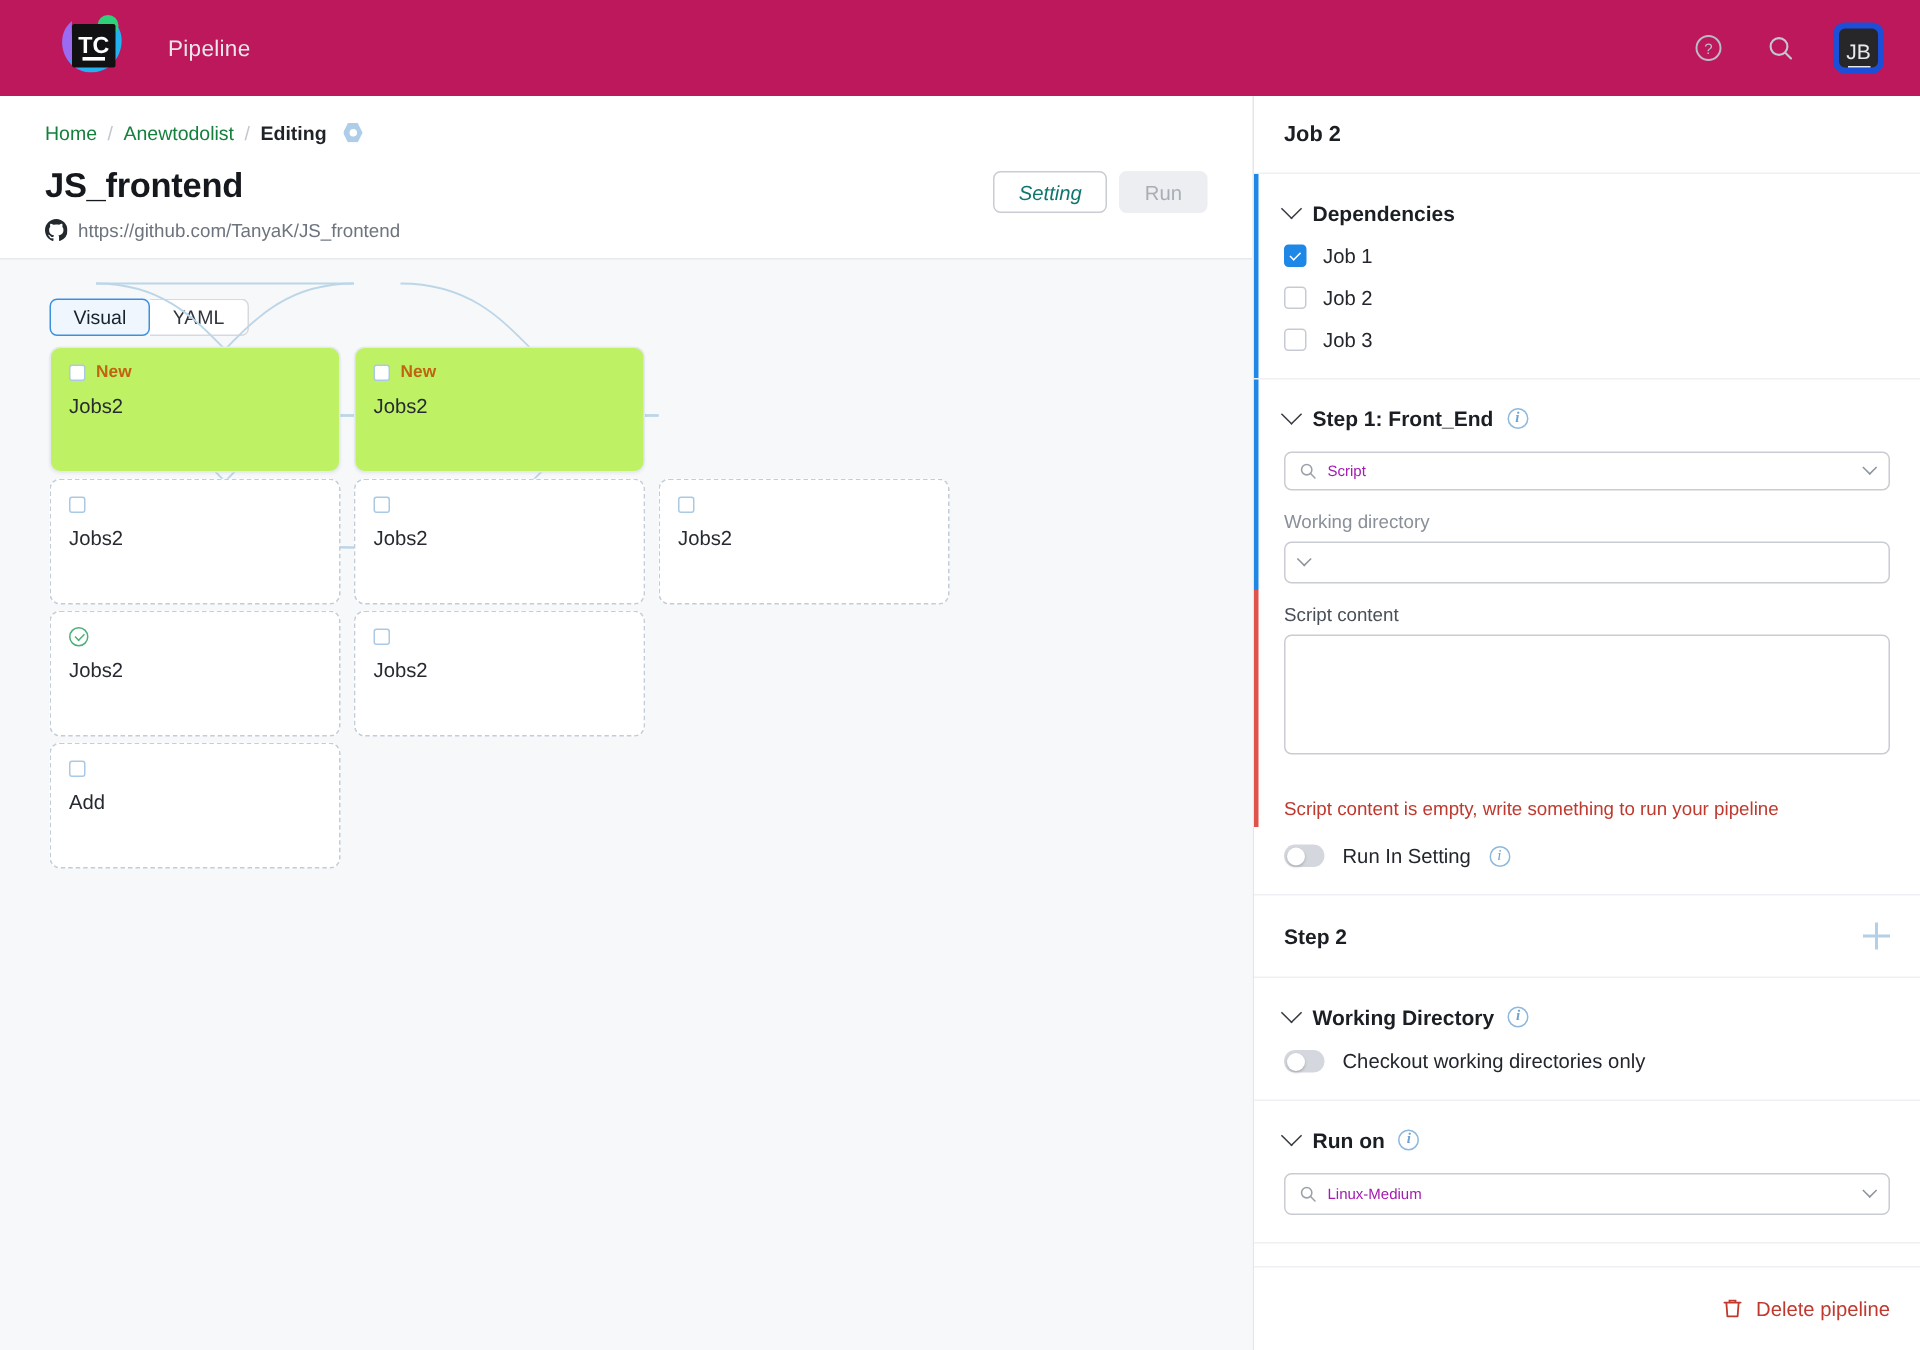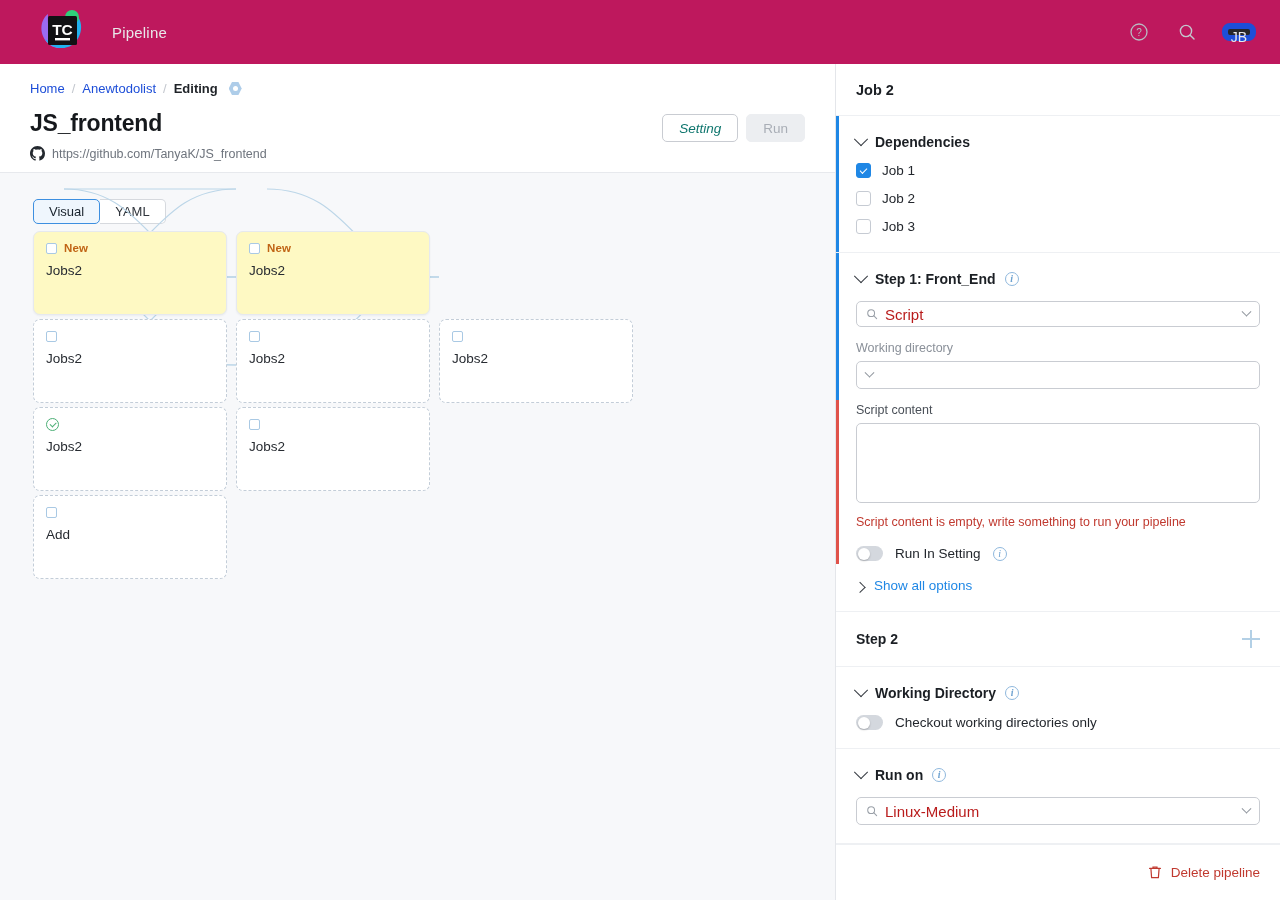--- a/index.html
+++ b/index.html
@@ -19,38 +19,38 @@
   .logo-wrap { margin-left: 34px; width: 56px; height: 56px; position: relative; }
   .app-title {
     margin-left: 22px; color: #e8e8ea; font-size: 15px; letter-spacing: .2px;
   }
   .topbar-right {
     position: absolute; right: 24px; top: 0; height: 64px;
     display: flex; align-items: center; gap: 22px;
   }
   .ic-btn { width: 26px; height: 26px; display: flex; align-items: center; justify-content: center; cursor: pointer; }
   .avatar {
-    width: 34px; height: 18px; border-radius: 8px; border: 6px solid #1d4ed8;
+    width: 34px; height: 34px; border-radius: 8px; border: 4px solid #1d4ed8;
     background: #27272a; color: #e9e9ec; font-size: 14px;
-    display: flex; flex-direction: column; align-items: center; justify-content: flex-start;
+    display: flex; flex-direction: column; align-items: center; justify-content: flex-end;
     line-height: 1; cursor: pointer;
   }
   .avatar .ini { margin-top: 1px; }
   .avatar .bar { width: 15px; height: 1.5px; background: #e9e9ec; margin-top: 3px; }
 
   
   .leftpane {
     position: absolute; left: 0; top: 64px; width: 836px; height: 836px;
     background: #ffffff; border-right: 1px solid #e4e6ea;
   }
   .crumbs {
     display: flex; align-items: center; gap: 7px;
     margin: 17px 0 0 30px; font-size: 13px; color: #7a7f87;
   }
-  .crumbs a { color: #1d4ed8; text-decoration: none; cursor: pointer; }
+  .crumbs a { color: #15803d; text-decoration: none; cursor: pointer; }
   .crumbs .sep { color: #c3c7ce; }
   .crumbs .cur { color: #1f2328; font-weight: bold; }
   .crumb-badge {
     width: 13px; height: 13px; margin-left: 4px;
     background: #aecde9; border-radius: 3px;
     clip-path: polygon(25% 0,75% 0,100% 50%,75% 100%,25% 100%,0 50%);
     position: relative;
   }
   .crumb-badge::after {
     content:""; position:absolute; left:4px; top:4px; width:5px; height:5px;
@@ -87,21 +87,21 @@
   .seg:last-child { border-radius: 0 5px 5px 0; border-left: none; }
   .seg.active {
     background: #eff6fd; border: 1px solid #3d8fe0; color: #18222c;
     border-radius: 5px; z-index: 2;
   }
 
   .graph { position: absolute; left: 0; top: 0; width: 835px; height: 728px; }
   .gsvg { position: absolute; left: 0; top: 0; width: 835px; height: 728px; pointer-events: none; }
   .node {
     position: absolute; width: 194px; height: 84px; border-radius: 7px;
-    background: #fef9c3; padding: 9px 12px; cursor: pointer;
+    background: #bef264; padding: 9px 12px; cursor: pointer;
   }
   .node.solid { border: 1px solid #e6e9ee; box-shadow: 0 1px 2px rgba(20,30,50,.05); }
   .node.dashed { border: 1px dashed #c3cdd8; background: #fff; }
   .node-head { display: flex; align-items: center; gap: 7px; height: 14px; }
   .sq {
     width: 11px; height: 11px; border: 1.6px solid #a9c9e4; border-radius: 2px;
     background: #fff; flex: none;
   }
   .chk-ok {
     width: 13px; height: 13px; border-radius: 50%; border: 1.5px solid #4caf76;
@@ -150,29 +150,29 @@
   }
   .dep-label { font-size: 13.5px; color: #23272d; }
 
   .field-label { font-size: 12.5px; color: #8a9099; margin: 14px 0 6px; }
   .select {
     height: 26px; border: 1px solid #c9ccd2; border-radius: 5px; background: #fff;
     display: flex; align-items: center; padding: 0 9px; gap: 7px; cursor: pointer;
     position: relative;
   }
   .select.tall { height: 28px; }
-  .sel-val { font-size: 15px; color: #b91c1c; flex: 1; }
+  .sel-val { font-size: 10px; color: #a21caf; flex: 1; }
   .caret { width: 7px; height: 7px; border-right: 1.4px solid #8e949c; border-bottom: 1.4px solid #8e949c; transform: rotate(45deg) translate(-2px,-2px); flex:none; }
   .mini-search { width: 12px; height: 12px; flex: none; }
   .txtarea {
     height: 80px; border: 1px solid #c9ccd2; border-radius: 5px; background: #fff;
     width: 100%; resize: none; font-family: "Liberation Sans", sans-serif; font-size: 13px;
     padding: 7px 8px; color:#1f2328;
   }
-  .err { font-size: 12.5px; color: #c0392f; margin-top: 8px; }
+  .err { font-size: 12.5px; color: #c0392f; margin-top: 24px; }
   .toggle-row { display: flex; align-items: center; gap: 12px; margin-top: 17px; }
   .toggle {
     width: 27px; height: 15px; border-radius: 8px; background: #d4d8de; position: relative; flex: none; cursor: pointer;
   }
   .toggle .knob {
     position: absolute; left: 1.5px; top: 1.5px; width: 12px; height: 12px;
     border-radius: 50%; background: #fff; box-shadow: 0 1px 2px rgba(0,0,0,.22);
   }
   .toggle-label { font-size: 13.5px; color: #23272d; }
   .link-row { display: flex; align-items: center; gap: 10px; margin-top: 17px; cursor: pointer; }
@@ -408,24 +408,20 @@
       <div class="err">Script content is empty, write something to run your pipeline</div>
 
       <div class="toggle-row">
         <span class="toggle">
             <span class="knob"></span>
           </span>
         <span class="toggle-label">Run In Setting</span>
         <span class="info-i">i</span>
       </div>
 
-      <div class="link-row">
-        <span class="chev right"></span>
-        <span class="link-blue">Show all options</span>
-      </div>
     </div>
 
     <div class="sect sect-flat">
       <span class="sect-title">
         <span>Step 2</span>
       </span>
       <span class="plus"></span>
     </div>
 
     <div class="sect">

